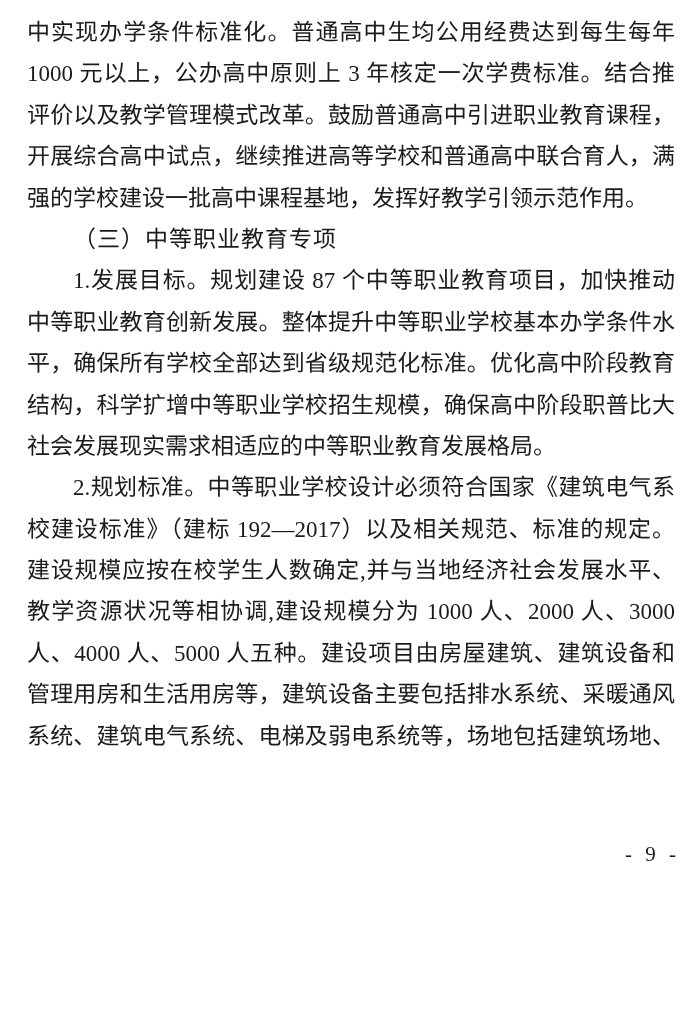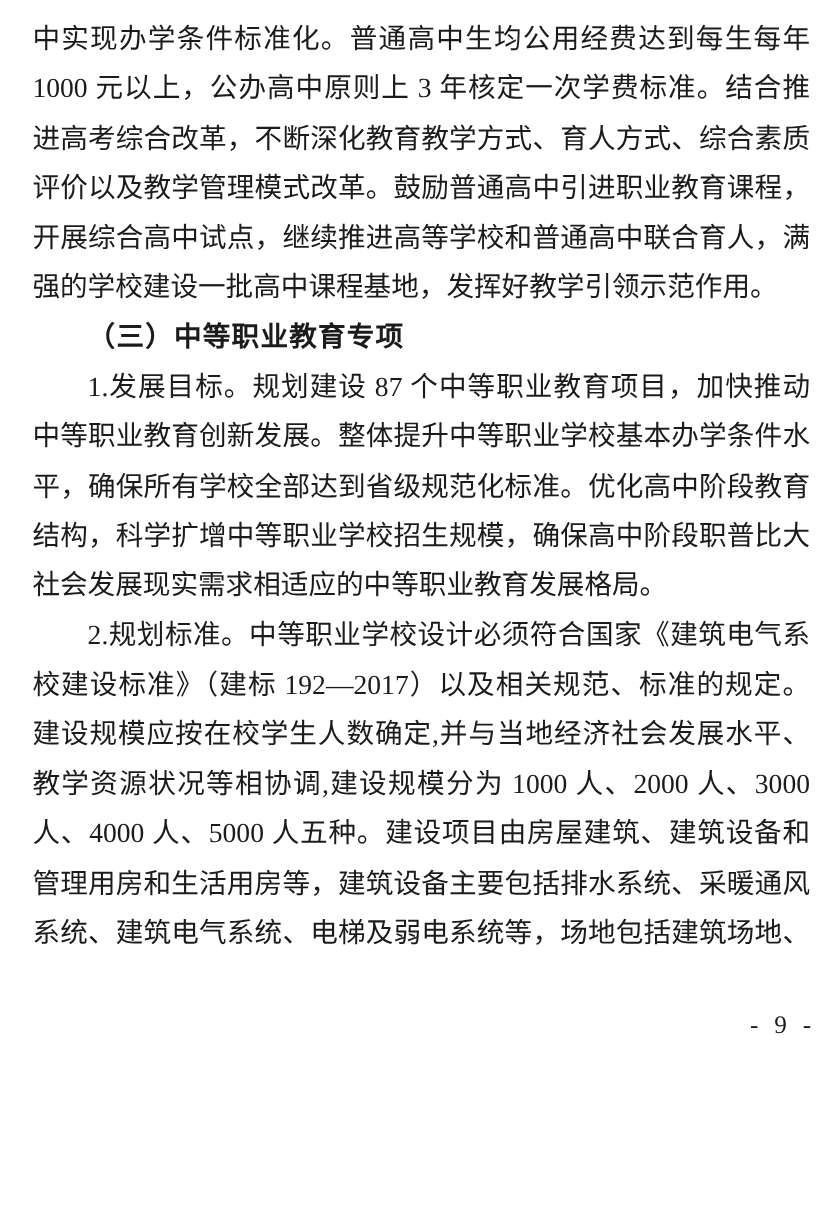--- a/index.html
+++ b/index.html
@@ -31,21 +31,21 @@
     overflow: hidden;
   }
   .ln.short {
     text-align: right;
     text-align-last: left;
   }
   .ln.indent {
     text-indent: 46px;
   }
   .ln.heading {
-    font-weight: bold;
+    font-weight: normal;
     text-align: left;
     text-align-last: left;
     letter-spacing: 1px;
   }
   .bold {
     font-weight: normal;
   }
   .page-footer {
     position: absolute;
     right: 20px;
@@ -57,21 +57,20 @@
 </style>
 </head>
 <body>
 
 <div class="page">
 
   <div class="text-block">
 
     <div class="ln">中实现办学条件标准化。普通高中生均公用经费达到每生每年</div>
     <div class="ln">1000 元以上，公办高中原则上 3 年核定一次学费标准。结合推</div>
-    <div class="ln">进高考综合改革，不断深化教育教学方式、育人方式、综合素质</div>
     <div class="ln">评价以及教学管理模式改革。鼓励普通高中引进职业教育课程，</div>
     <div class="ln">开展综合高中试点，继续推进高等学校和普通高中联合育人，满</div>
     <div class="ln short">强的学校建设一批高中课程基地，发挥好教学引领示范作用。</div>
 
     <div class="ln heading indent">（三）中等职业教育专项</div>
 
     <div class="ln indent"><span class="bold">1.发展目标。</span><span>规划建设 87 个中等职业教育项目，加快推动</span></div>
     <div class="ln">中等职业教育创新发展。整体提升中等职业学校基本办学条件水</div>
     <div class="ln">平，确保所有学校全部达到省级规范化标准。优化高中阶段教育</div>
     <div class="ln">结构，科学扩增中等职业学校招生规模，确保高中阶段职普比大</div>

